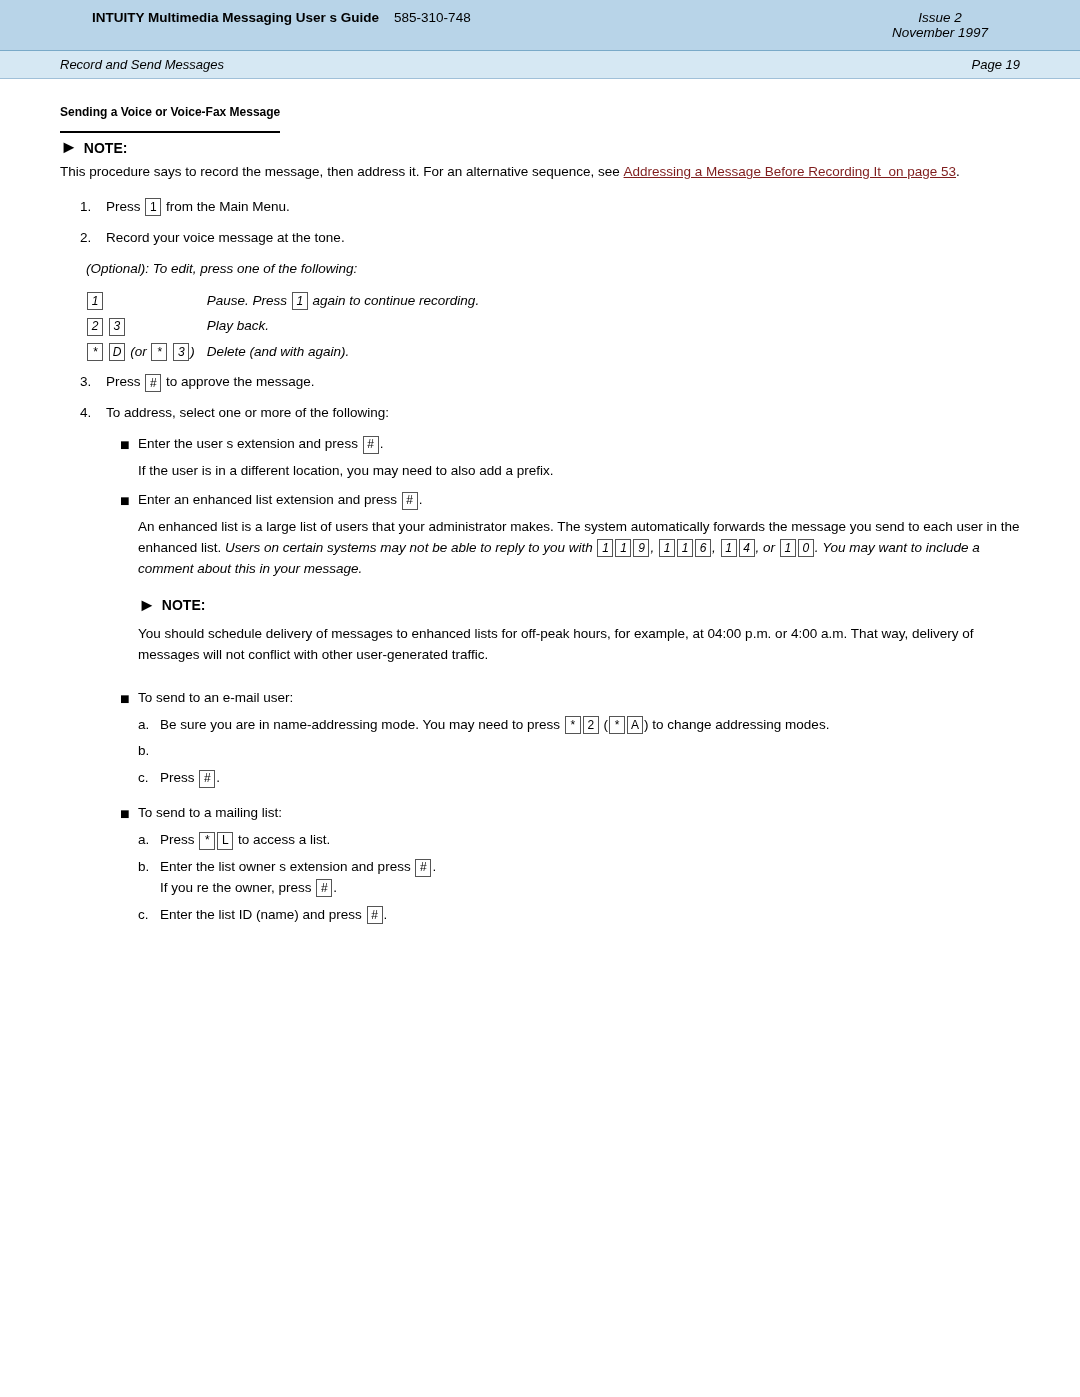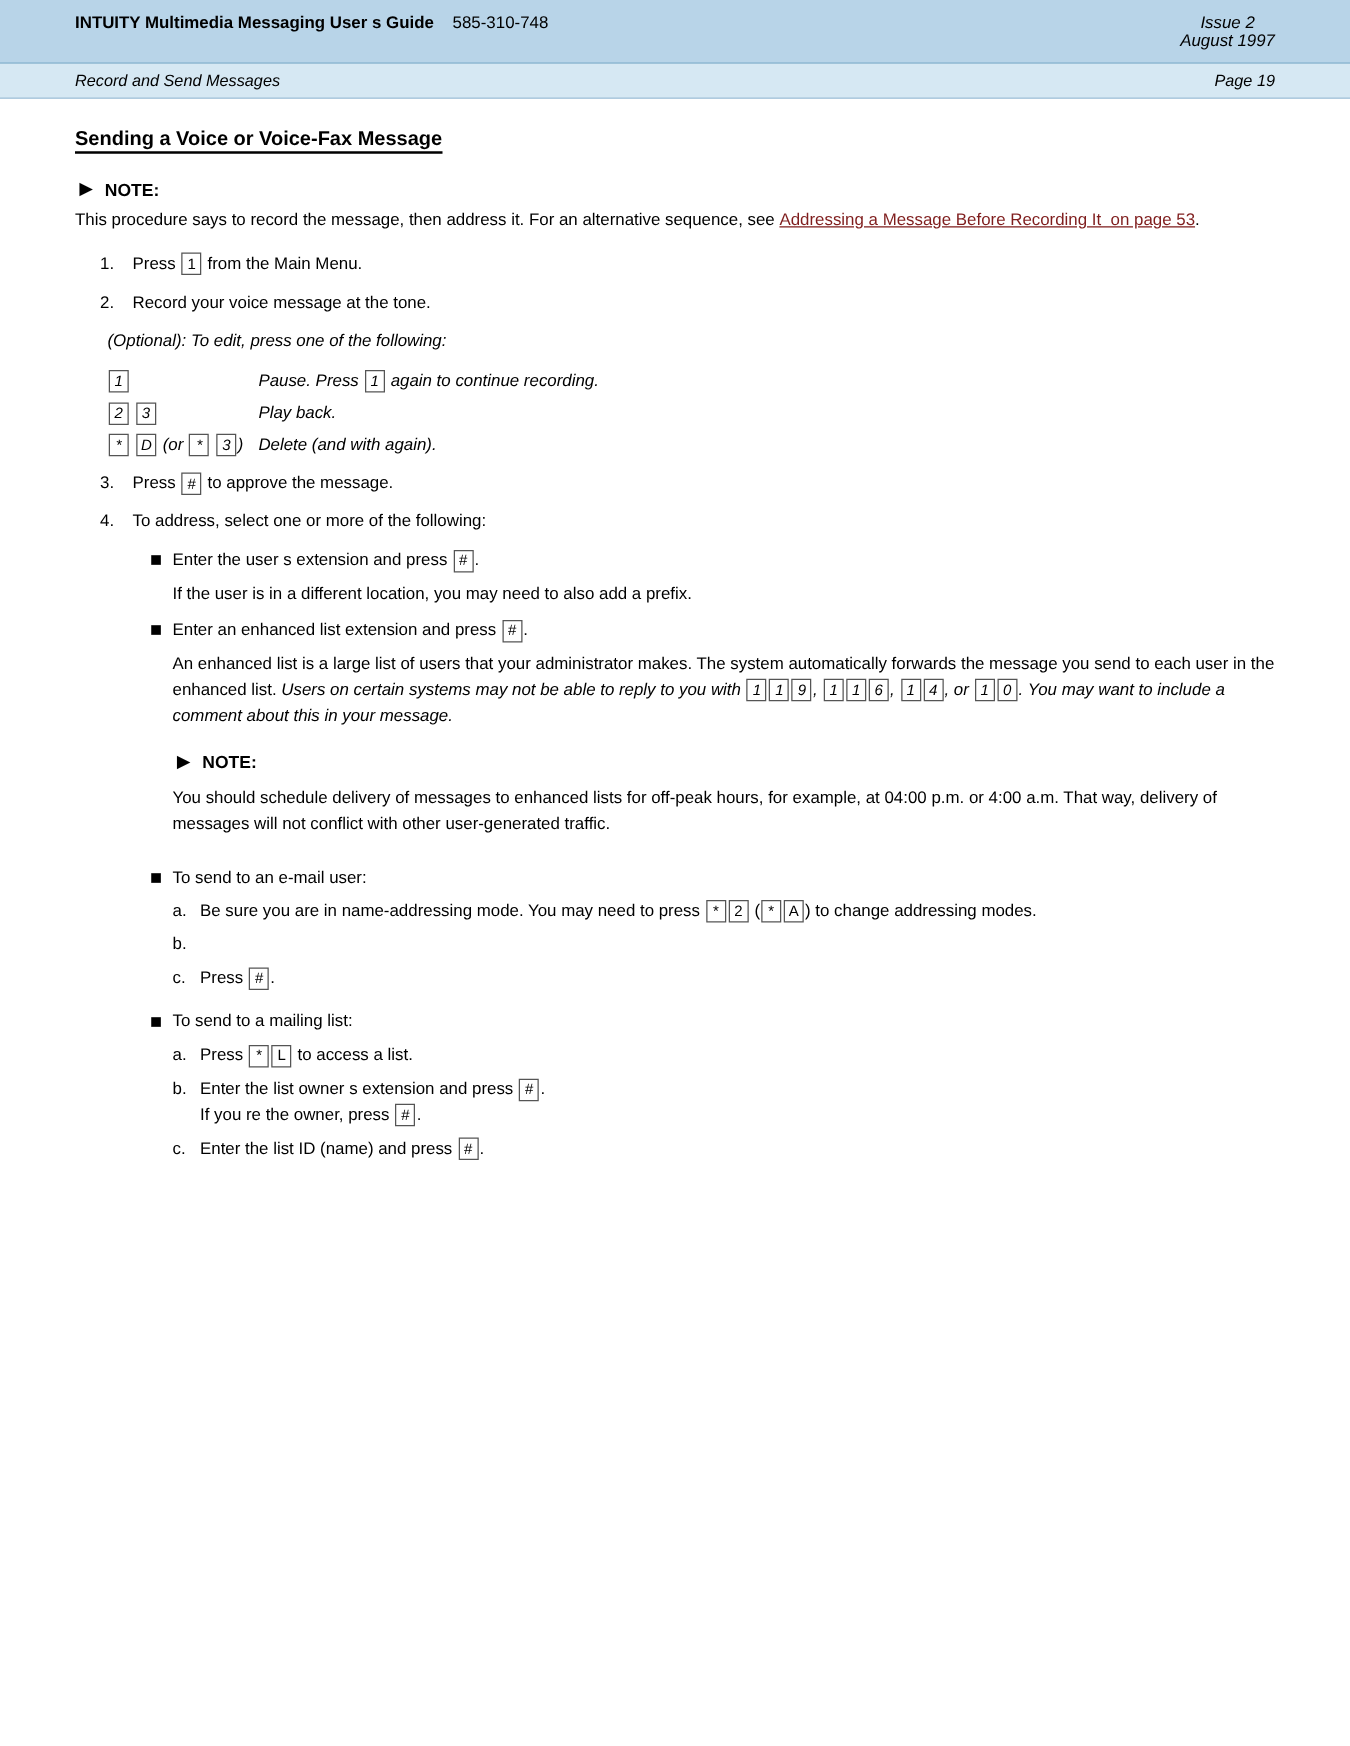--- a/index.html
+++ b/index.html
@@ -15,21 +15,21 @@
     .page-wrapper {
       width: 1080px;
       min-height: 1397px;
       padding: 0;
       background: #fff;
     }
 
     
     .header-bar {
       background: #b8d4e8;
-      padding: 10px 60px;
+      padding: 10px 92px;
       display: flex;
       justify-content: space-between;
       align-items: flex-start;
       border-bottom: 1px solid #7aaac8;
     }
 
     .header-left {
       font-size: 13.5px;
     }
 
@@ -62,25 +62,25 @@
       font-style: italic;
     }
 
     
     .content {
       padding: 24px 60px 40px 60px;
     }
 
     
     .section-title {
-      font-size: 16px;
+      font-size: 12px;
       font-weight: bold;
       border-bottom: 2px solid #000;
-      padding-bottom: 0;
-      margin-bottom: 18px;
+      padding-bottom: 12px;
+      margin-bottom: 4px;
       display: inline-block;
     }
 
     
     .note-block {
       margin: 0 0 14px 0;
     }
 
     .note-header {
       display: flex;
@@ -220,21 +220,21 @@
 <div class="page-wrapper">
 
   <div class="header-bar">
     <div class="header-left">
       <span class="header-title">INTUITY Multimedia Messaging User s Guide</span>
       &nbsp;&nbsp;
       <span>585-310-748</span>
     </div>
     <div class="header-right">
       <div>Issue 2</div>
-      <div>August 1997</div>
+      <div>November 1997</div>
     </div>
   </div>
 
   <div class="sub-header-bar">
     <div class="sub-header-left">Record and Send Messages</div>
     <div class="sub-header-right">Page 19</div>
   </div>
 
   <div class="content">
 

